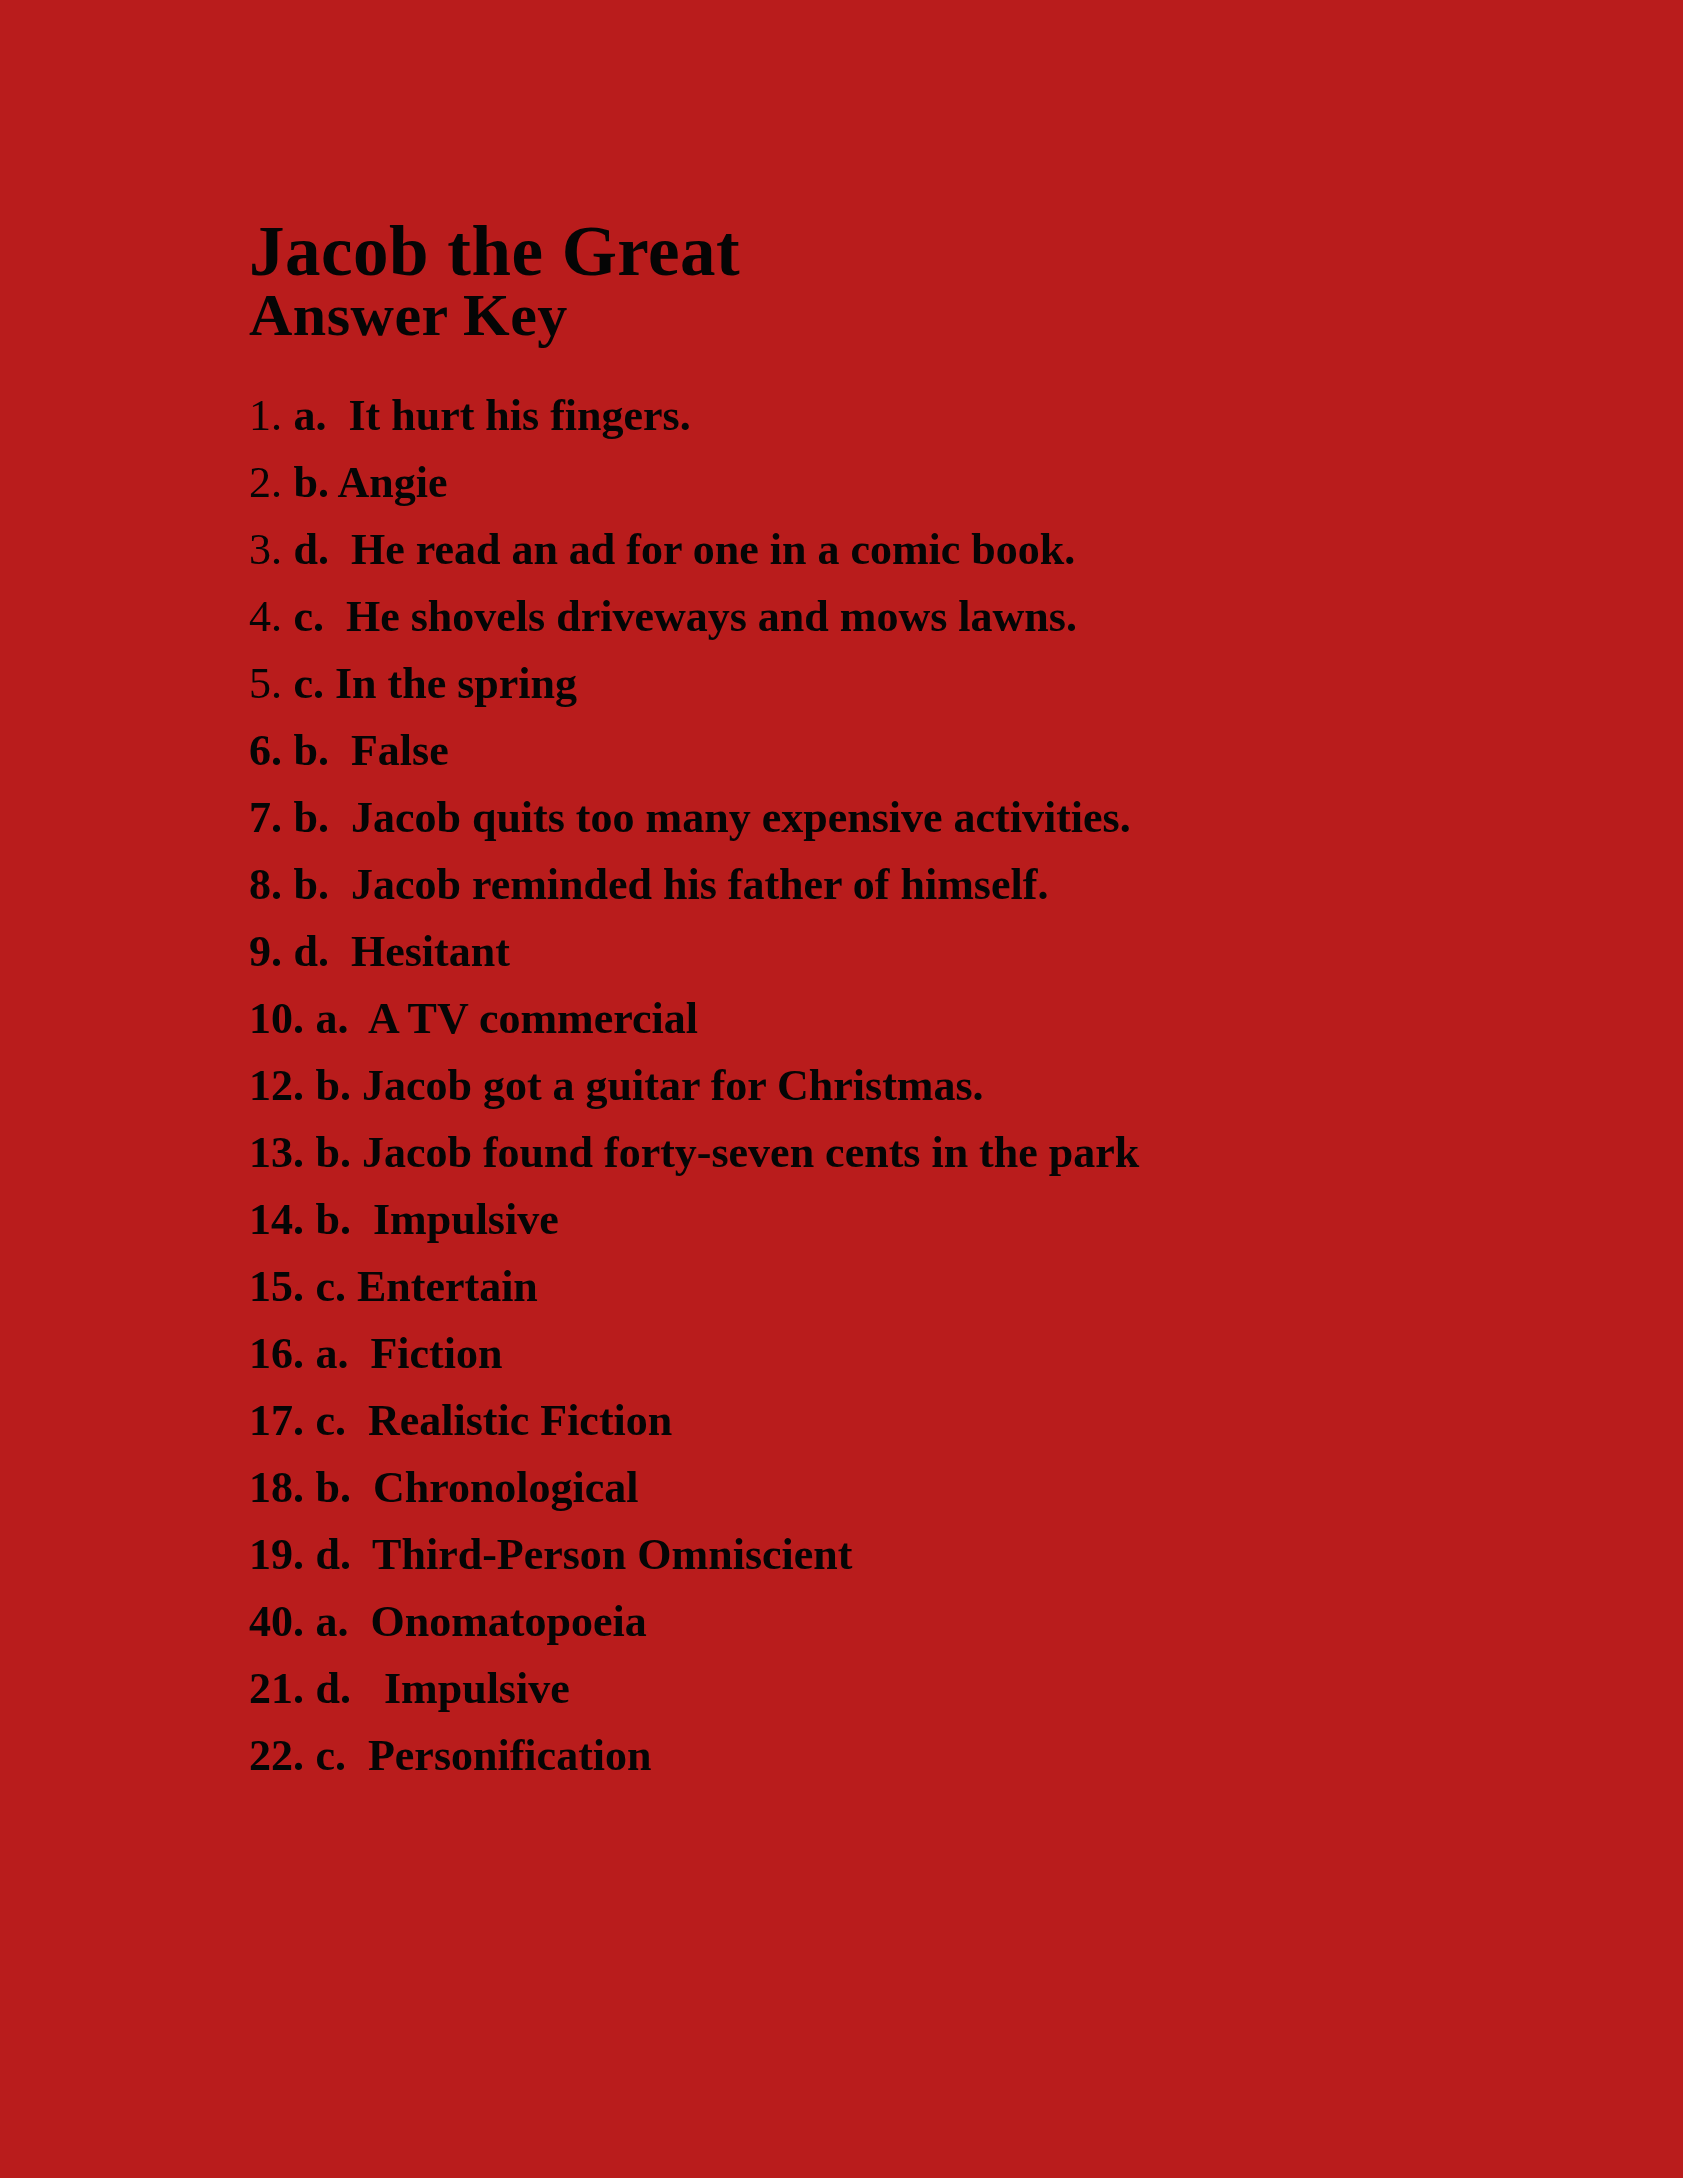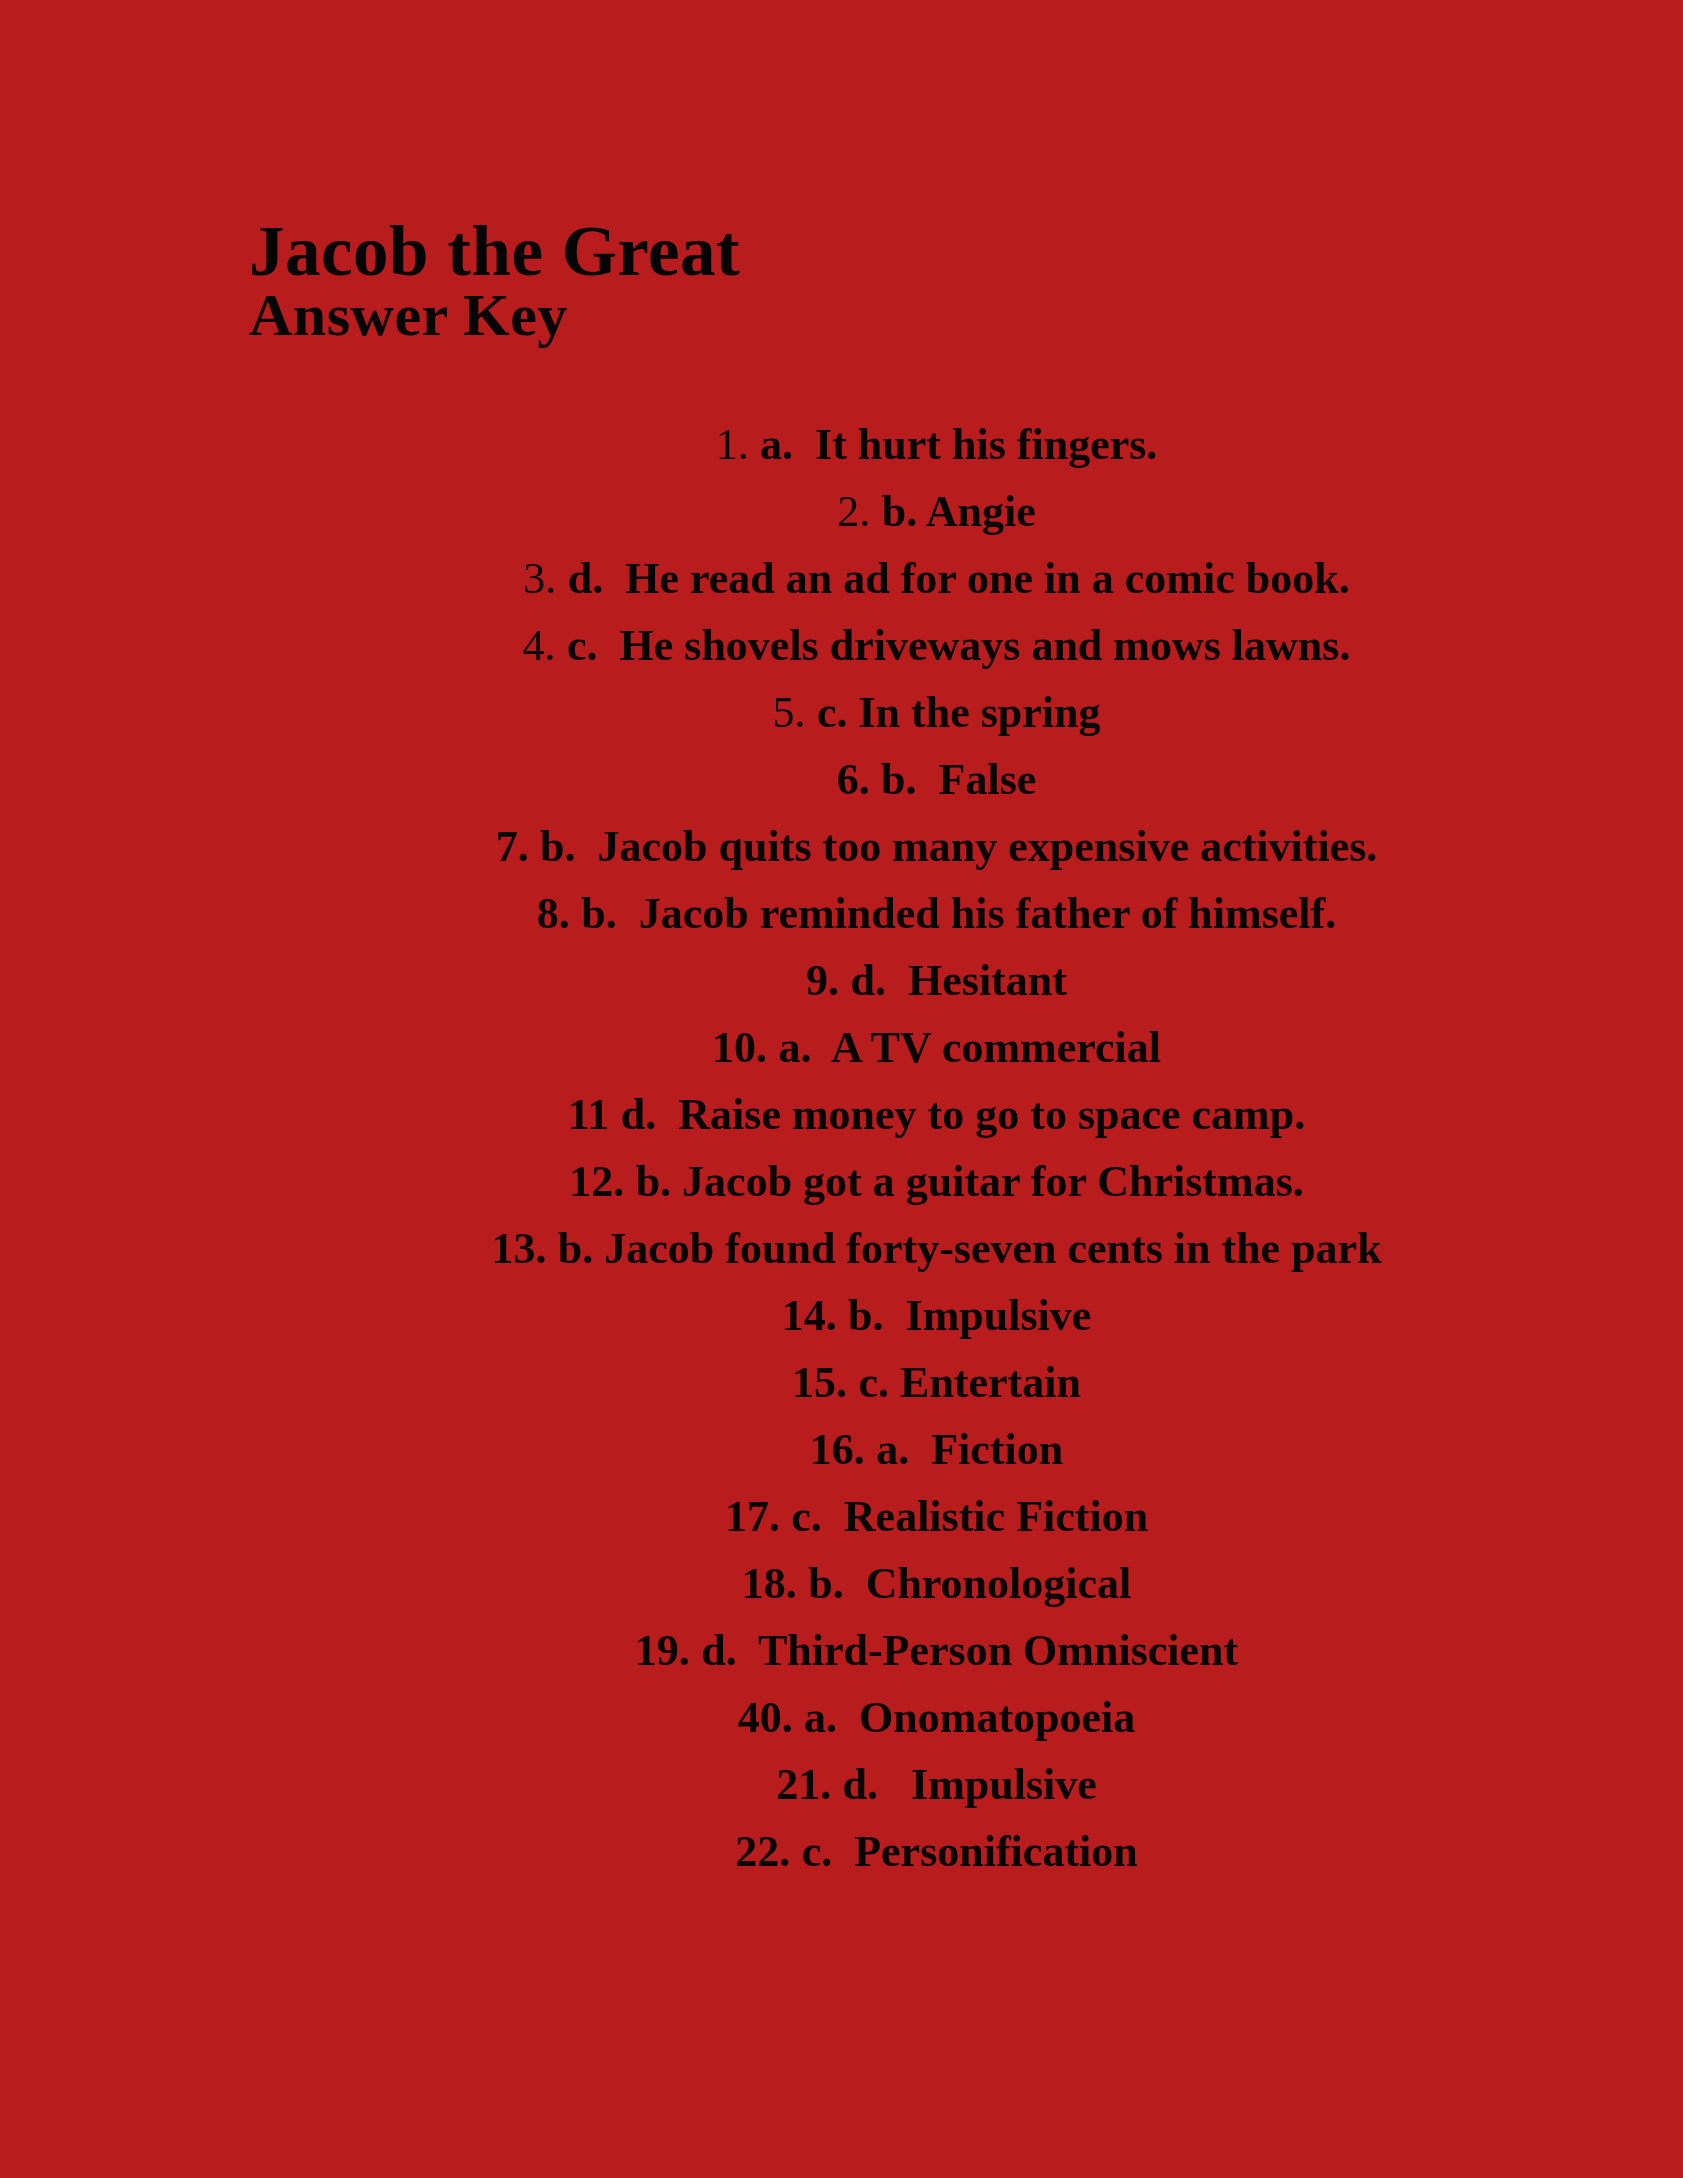--- a/index.html
+++ b/index.html
@@ -36,23 +36,22 @@
     top: 285px;
     font-size: 60px;
     font-weight: bold;
     line-height: 1;
     white-space: pre;
     letter-spacing: 0.5px;
   }
   .answer-list {
     position: absolute;
     left: 249px;
-    top: 411px;
+    top: 382px;
     right: 59px;
-    text-align: center;
   }
   .answer-row {
     height: 67px;
     line-height: 67px;
     font-size: 44px;
     white-space: pre;
   }
   .answer-number {
     font-weight: normal;
     margin-right: 0.26em;
@@ -74,21 +73,20 @@
       <div class="answer-row"><span class="answer-number">1.</span><span class="answer-text">a.  It hurt his fingers.</span></div>
       <div class="answer-row"><span class="answer-number">2.</span><span class="answer-text">b. Angie</span></div>
       <div class="answer-row"><span class="answer-number">3.</span><span class="answer-text">d.  He read an ad for one in a comic book.</span></div>
       <div class="answer-row"><span class="answer-number">4.</span><span class="answer-text">c.  He shovels driveways and mows lawns.</span></div>
       <div class="answer-row"><span class="answer-number">5.</span><span class="answer-text">c. In the spring</span></div>
       <div class="answer-row"><span class="answer-number bold">6.</span><span class="answer-text">b.  False</span></div>
       <div class="answer-row"><span class="answer-number bold">7.</span><span class="answer-text">b.  Jacob quits too many expensive activities.</span></div>
       <div class="answer-row"><span class="answer-number bold">8.</span><span class="answer-text">b.  Jacob reminded his father of himself.</span></div>
       <div class="answer-row"><span class="answer-number bold">9.</span><span class="answer-text">d.  Hesitant</span></div>
       <div class="answer-row"><span class="answer-number bold">10.</span><span class="answer-text">a.  A TV commercial</span></div>
-      <div class="answer-row"><span class="answer-number bold">11</span><span class="answer-text">d.  Raise money to go to space camp.</span></div>
       <div class="answer-row"><span class="answer-number bold">12.</span><span class="answer-text">b. Jacob got a guitar for Christmas.</span></div>
       <div class="answer-row"><span class="answer-number bold">13.</span><span class="answer-text">b. Jacob found forty-seven cents in the park</span></div>
       <div class="answer-row"><span class="answer-number bold">14.</span><span class="answer-text">b.  Impulsive</span></div>
       <div class="answer-row"><span class="answer-number bold">15.</span><span class="answer-text">c. Entertain</span></div>
       <div class="answer-row"><span class="answer-number bold">16.</span><span class="answer-text">a.  Fiction</span></div>
       <div class="answer-row"><span class="answer-number bold">17.</span><span class="answer-text">c.  Realistic Fiction</span></div>
       <div class="answer-row"><span class="answer-number bold">18.</span><span class="answer-text">b.  Chronological</span></div>
       <div class="answer-row"><span class="answer-number bold">19.</span><span class="answer-text">d.  Third-Person Omniscient</span></div>
       <div class="answer-row"><span class="answer-number bold">40.</span><span class="answer-text">a.  Onomatopoeia</span></div>
       <div class="answer-row"><span class="answer-number bold">21.</span><span class="answer-text">d.   Impulsive</span></div>

